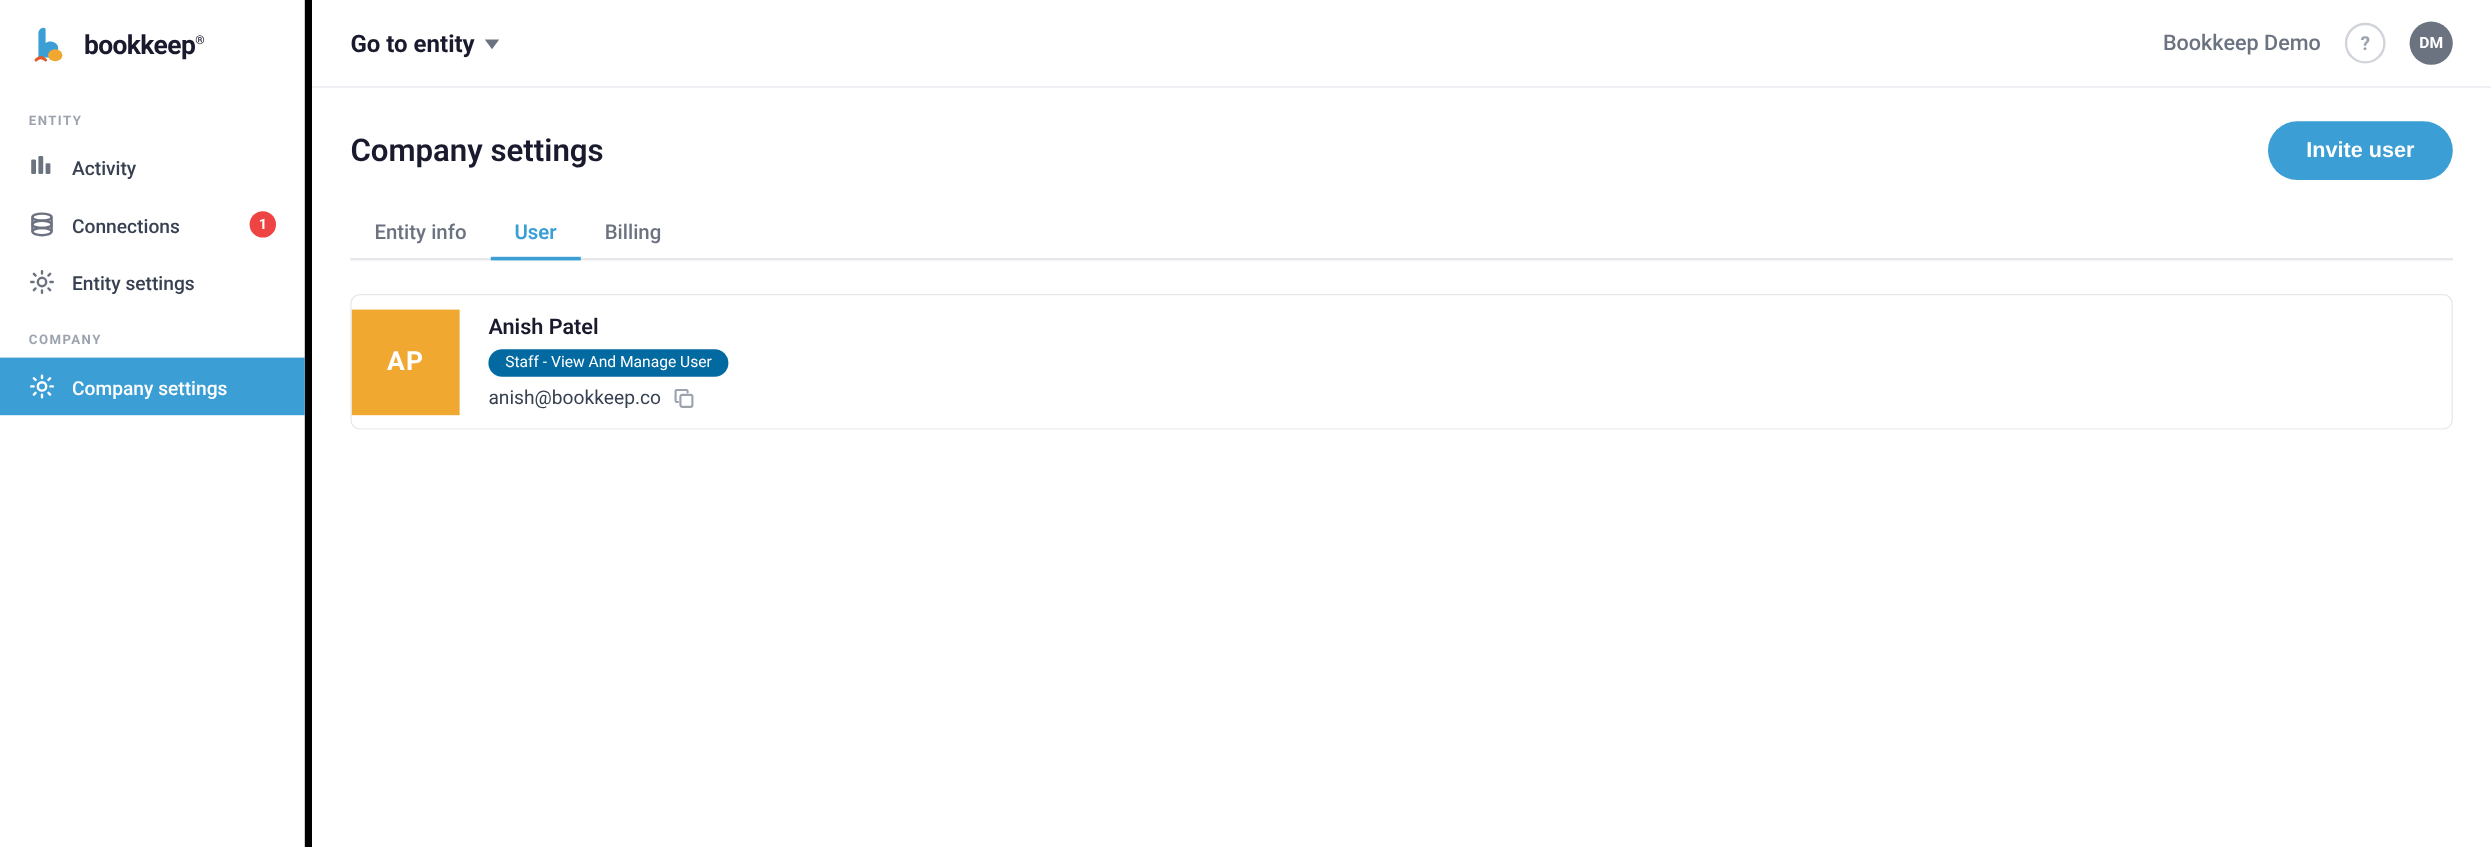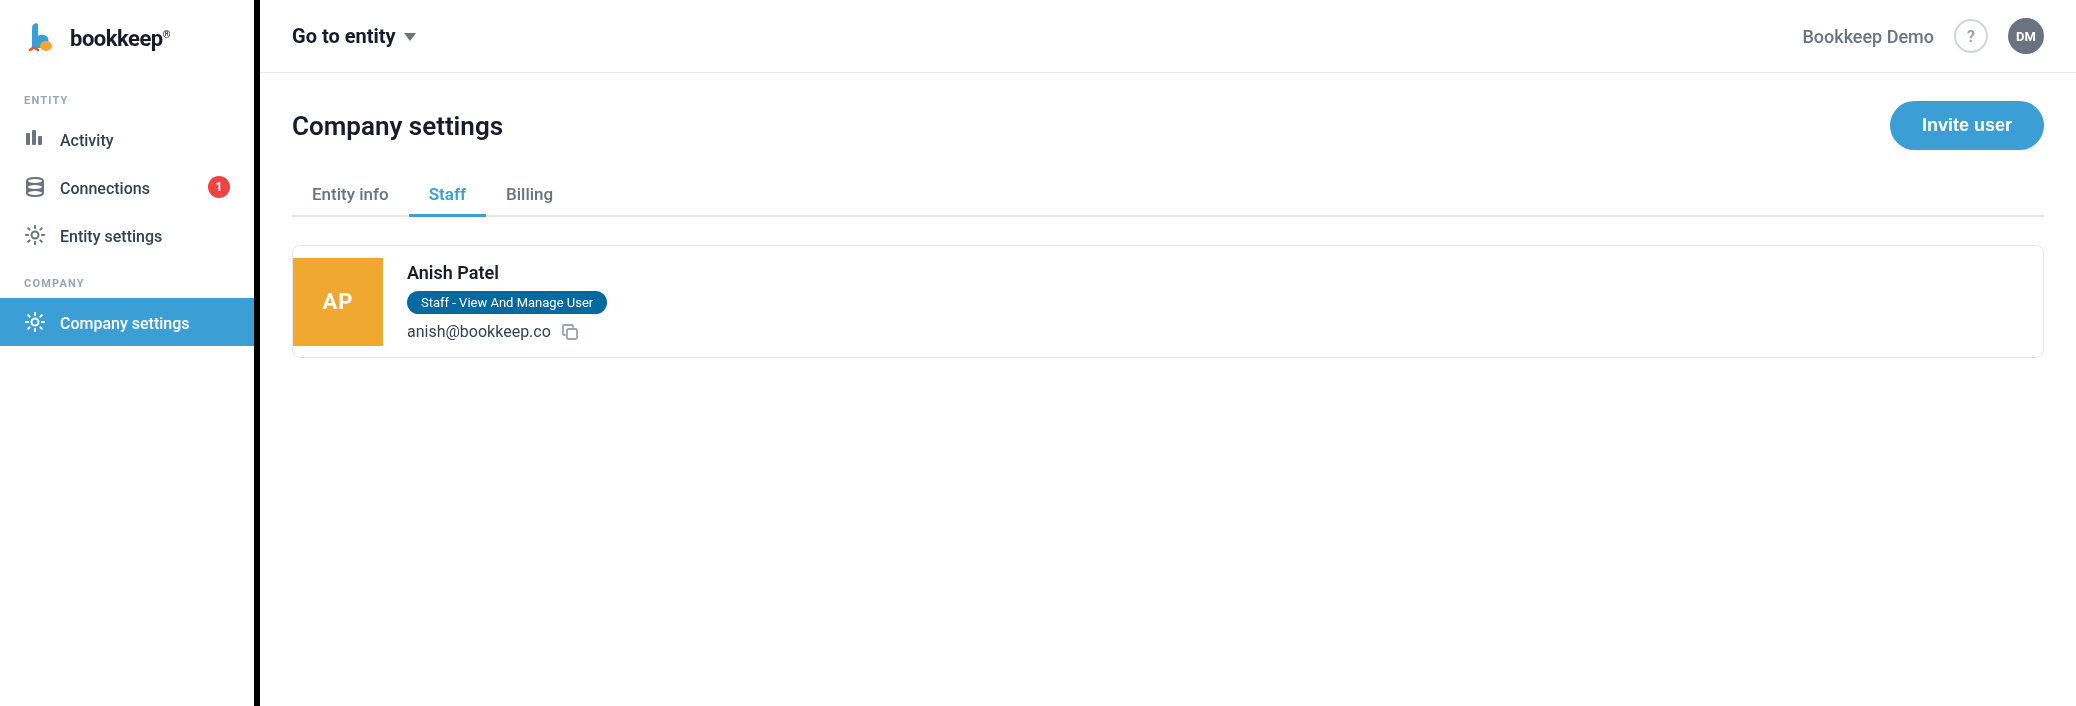--- a/index.html
+++ b/index.html
@@ -386,21 +386,21 @@
 
   <div class="page-content">
 
     <div class="page-header">
       <h1 class="page-title">Company settings</h1>
       <button class="invite-user-btn">Invite user</button>
     </div>
 
     <div class="tabs">
       <div class="tab">Entity info</div>
-      <div class="tab active">Staff</div>
+      <div class="tab active">User</div>
       <div class="tab">Billing</div>
     </div>
 
     <div class="user-card">
       <div class="user-avatar-block">
         <span>AP</span>
       </div>
       <div class="user-info">
         <span class="user-name">Anish Patel</span>
         <span class="user-role-badge">Staff - View And Manage User</span>

